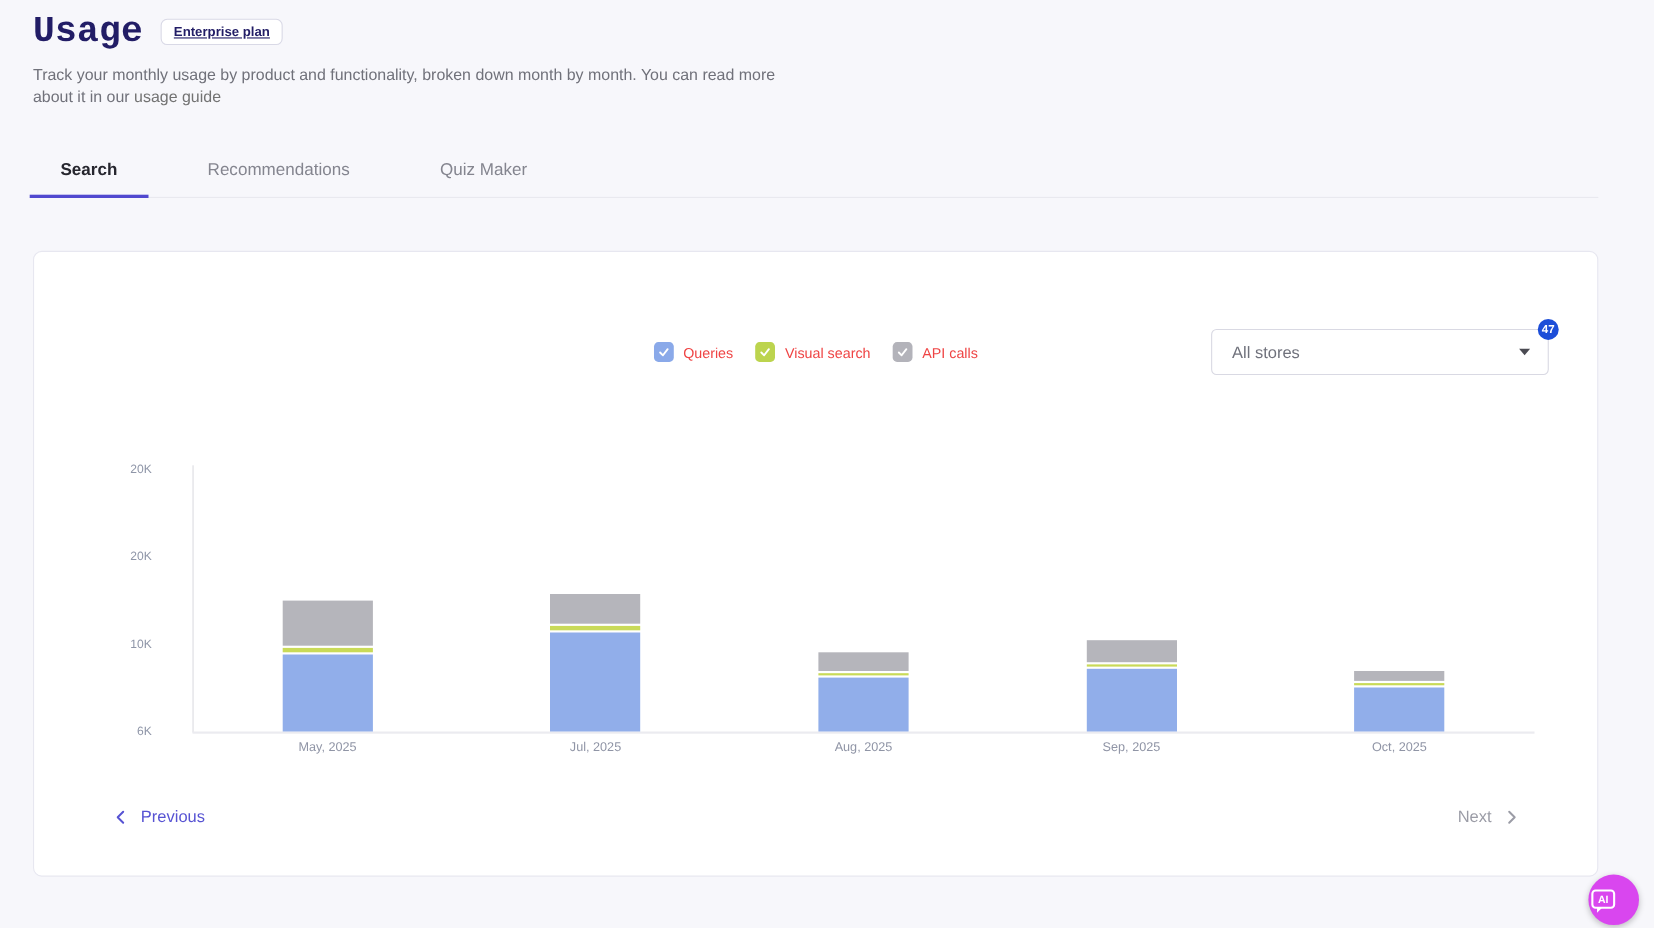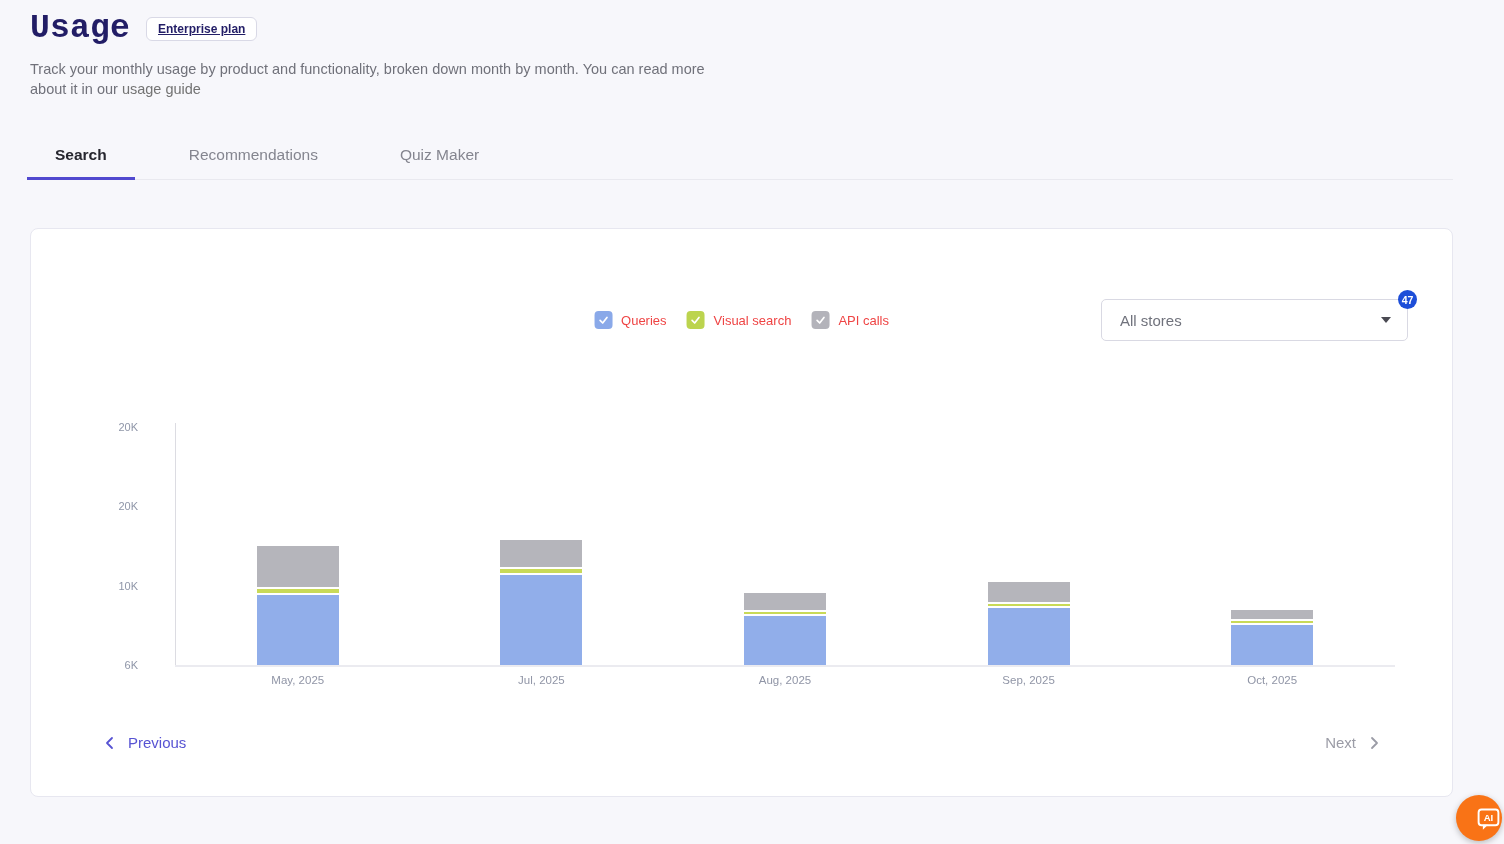--- a/index.html
+++ b/index.html
@@ -110,23 +110,23 @@
   .page-btn {
     background:none; border:none; font-family:inherit; font-size:15px;
     display:flex; align-items:center; gap:10px; cursor:pointer; padding:0;
   }
   .page-btn svg { display:block; }
   .prev { color:#5753d3; }
   .next { color:#9b9ca6; }
 
   
   .fab {
-    position:fixed; right:2px; bottom:3px; width:46px; height:46px;
-    border-radius:50%; background:#f97316; border:none; cursor:pointer;
-    display:flex; align-items:center; justify-content:flex-end;
+    position:fixed; right:14px; bottom:3px; width:46px; height:46px;
+    border-radius:50%; background:#d946ef; border:none; cursor:pointer;
+    display:flex; align-items:center; justify-content:flex-start;
     box-shadow:0 2px 6px rgba(0,0,0,0.25);
   }
 </style>
 </head>
 <body>
 
 <div class="page">
 
   <header class="header">
     <div class="title-row">

